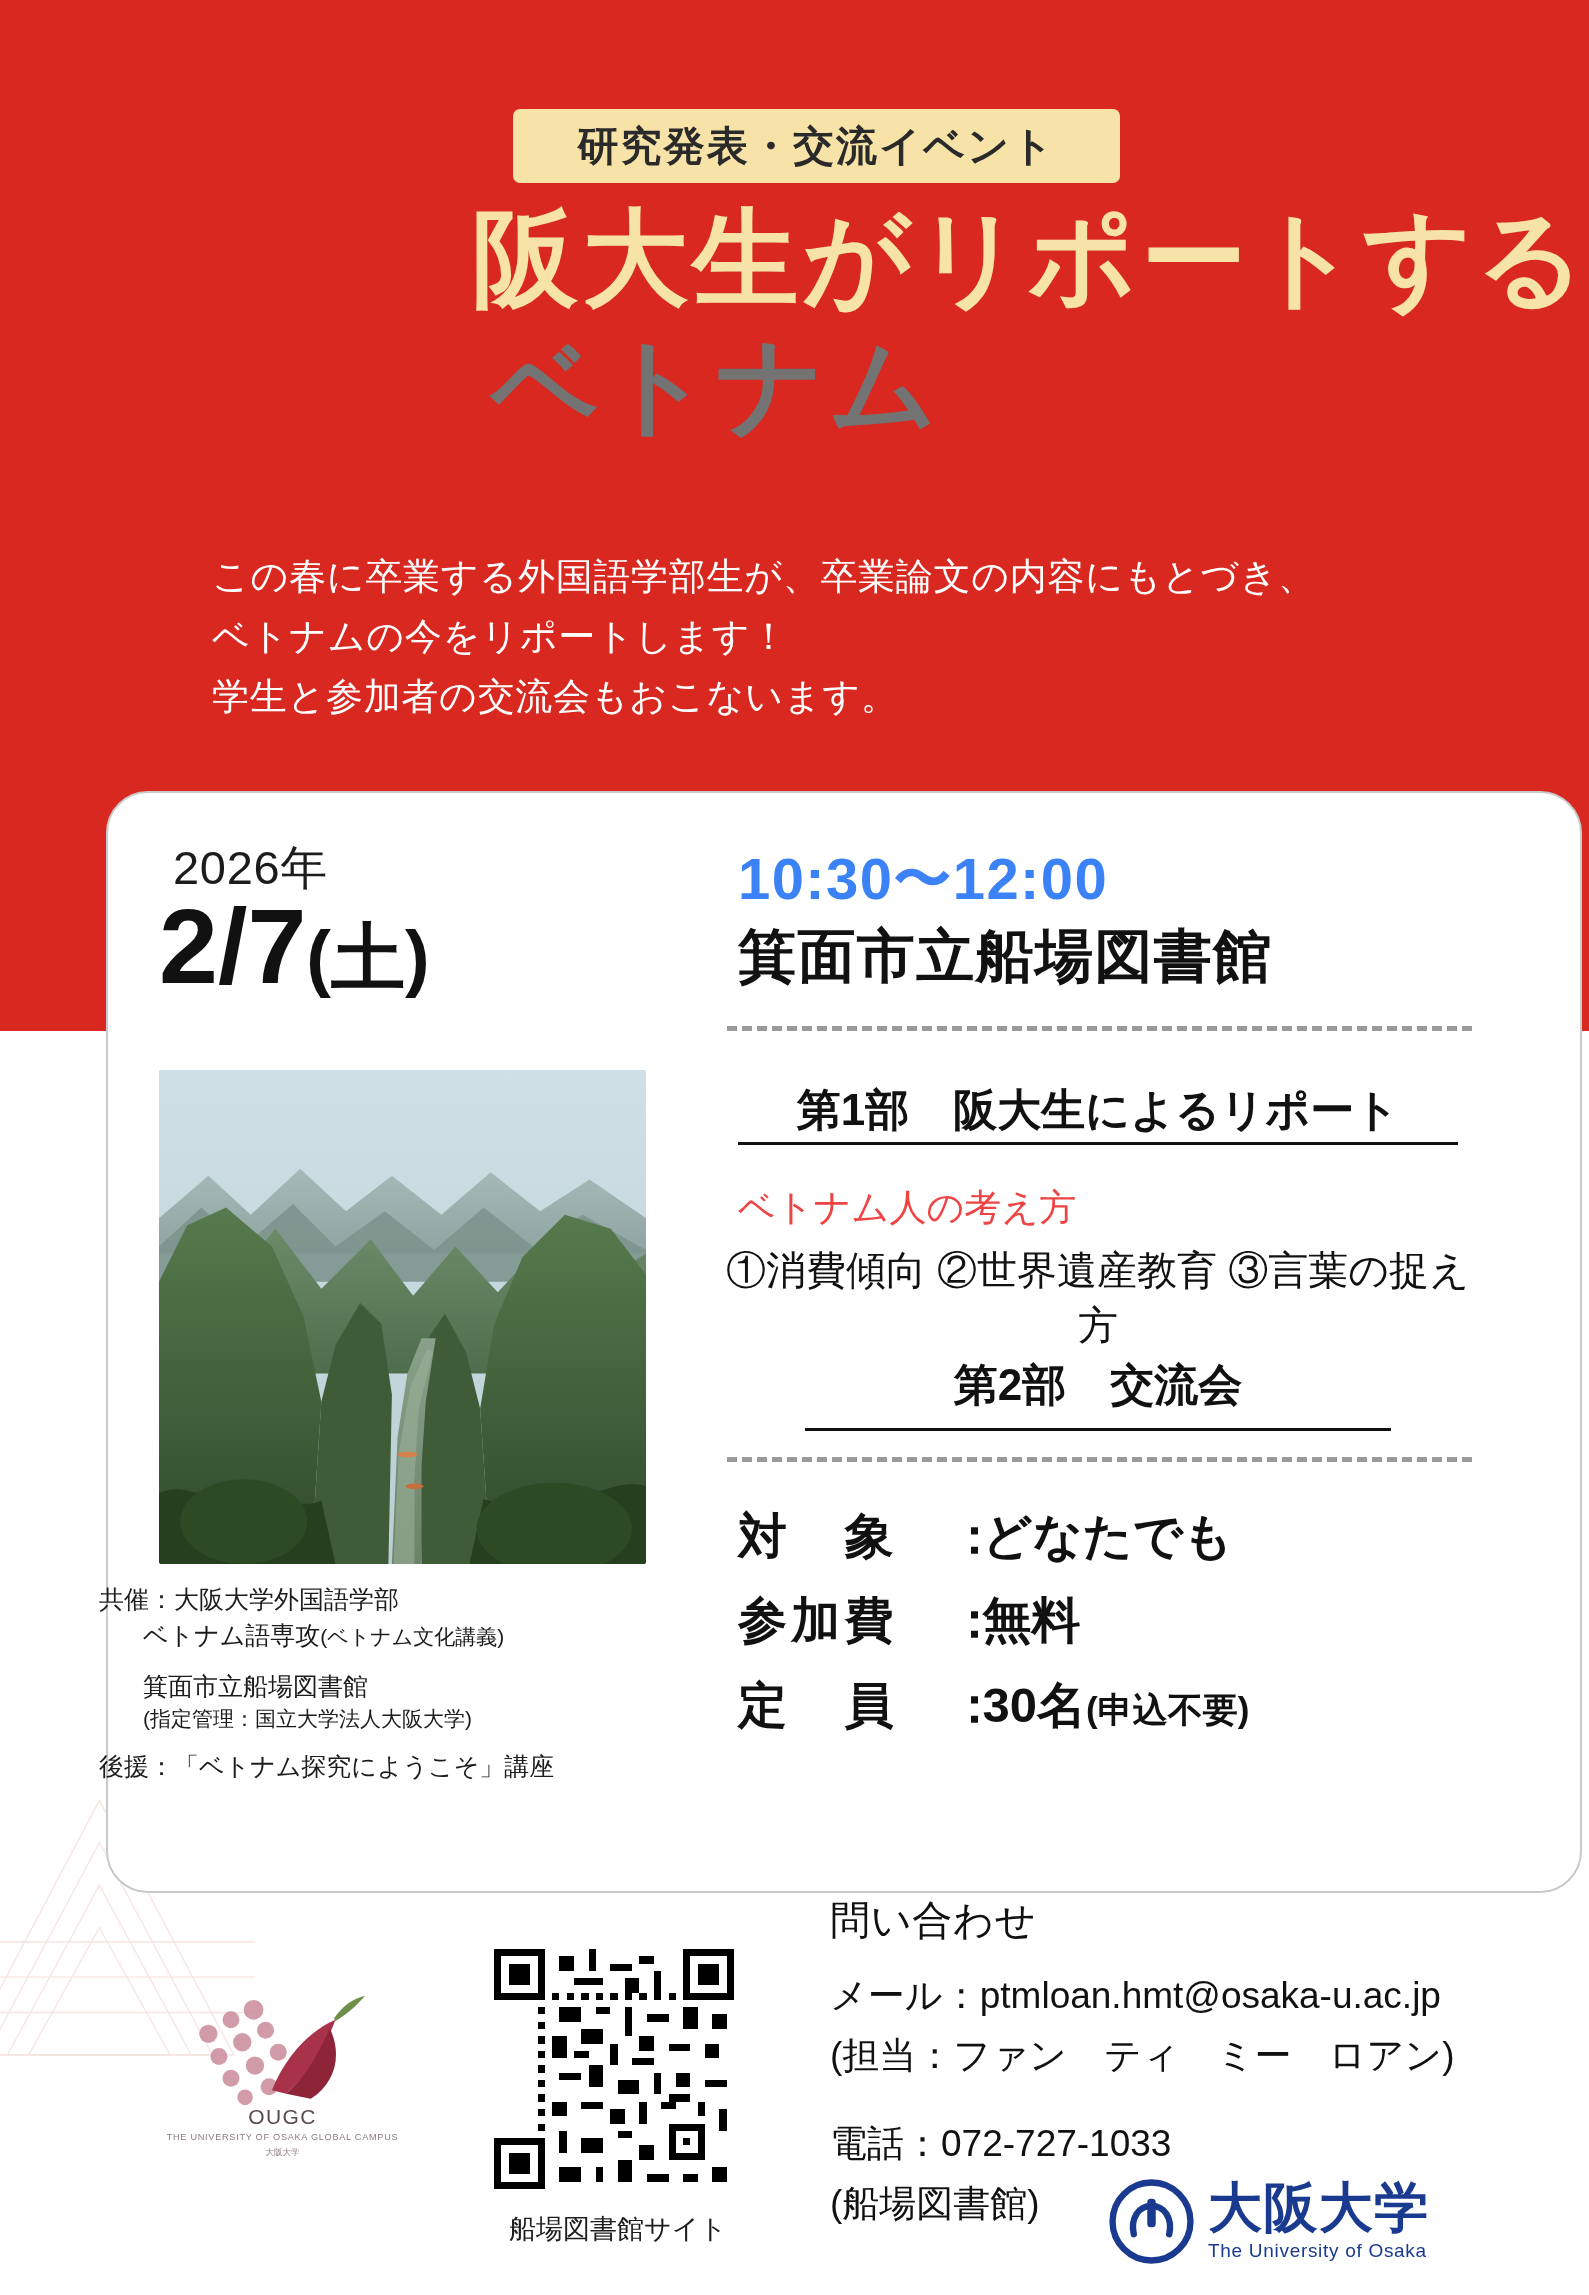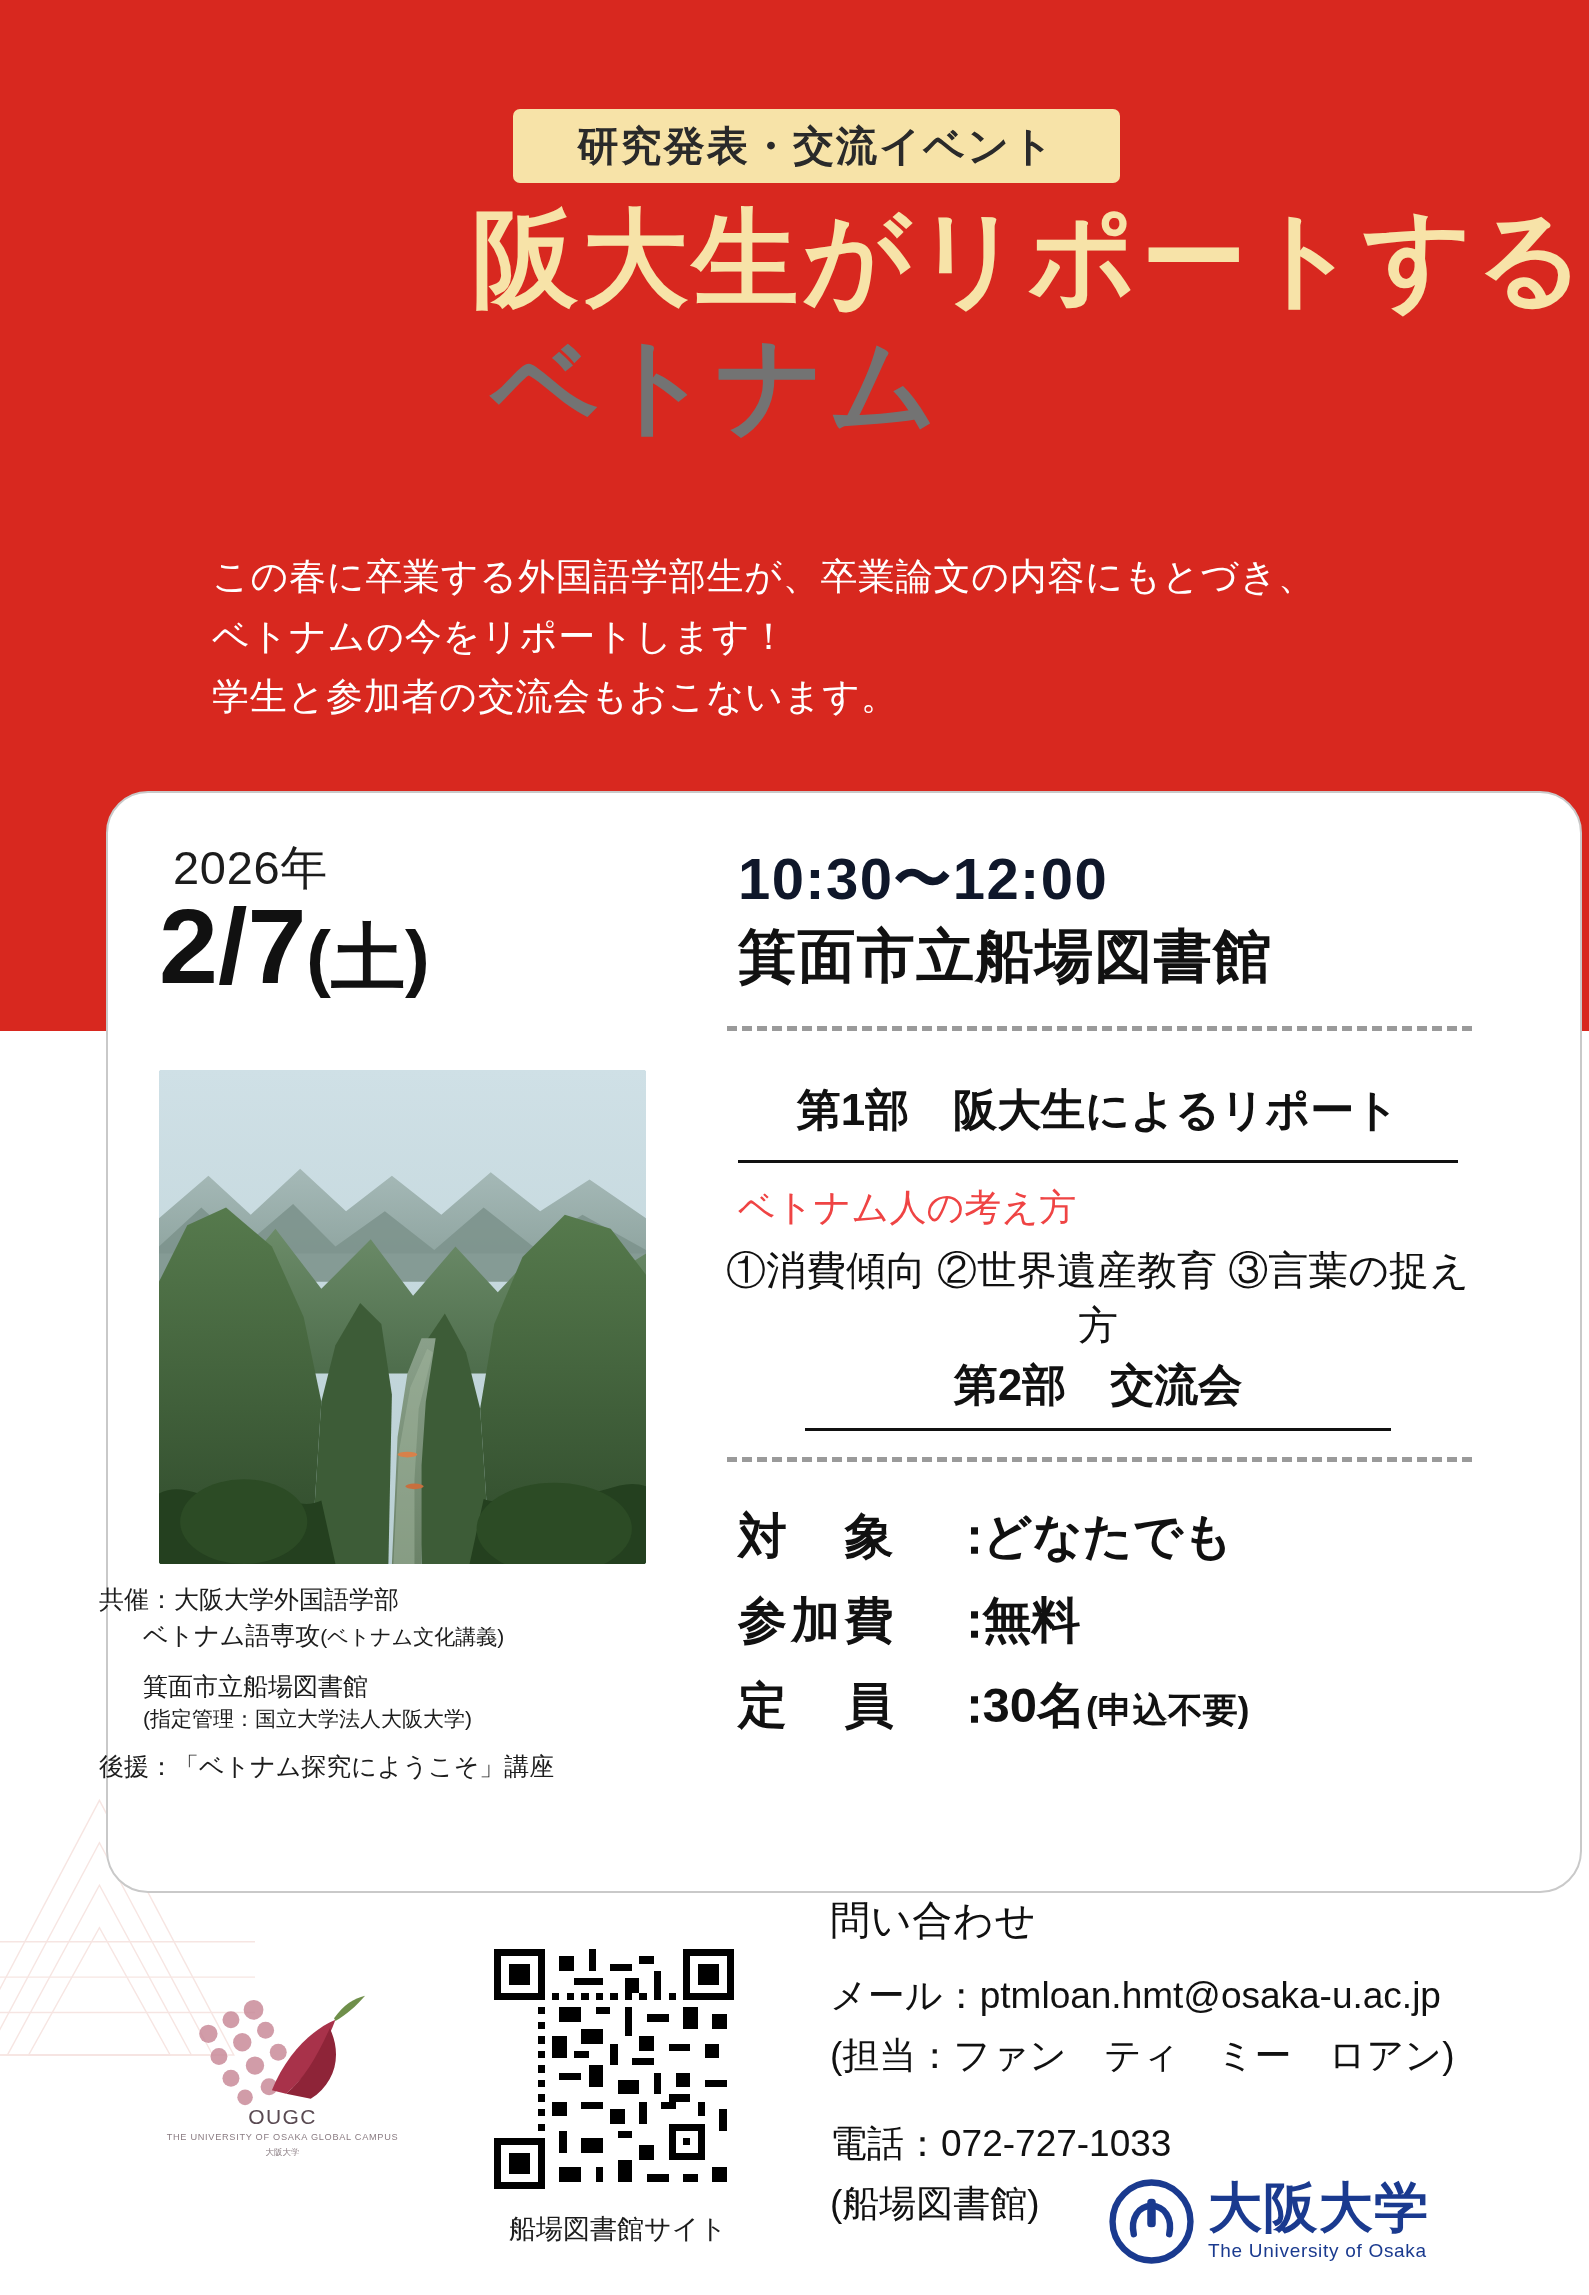--- a/index.html
+++ b/index.html
@@ -153,21 +153,21 @@
   .credits .small { font-size: 21px; }
   .credits .blk { margin-bottom: 15.5px; }
 
   
   .time {
     position: absolute;
     left: 738px;
     top: 841px;
     font-size: 58px;
     font-weight: bold;
-    color: #0f172a;
+    color: #3b82f6;
     letter-spacing: 1.4px;
   }
   .venue {
     position: absolute;
     left: 738px;
     top: 918px;
     font-size: 58px;
     font-weight: bold;
     color: #111;
     letter-spacing: 1.4px;
@@ -185,21 +185,21 @@
   .part1-title {
     position: absolute;
     left: 738px;
     top: 1081px;
     width: 720px;
     text-align: center;
     font-size: 44px;
     font-weight: bold;
     color: #111;
     border-bottom: 3.5px solid #111;
-    padding-bottom: 20px;
+    padding-bottom: 2px;
   }
   .part1-sub {
     position: absolute;
     left: 738px;
     top: 1183px;
     width: 720px;
     text-align: left;
     font-size: 37px;
     color: #ef4444;
   }

